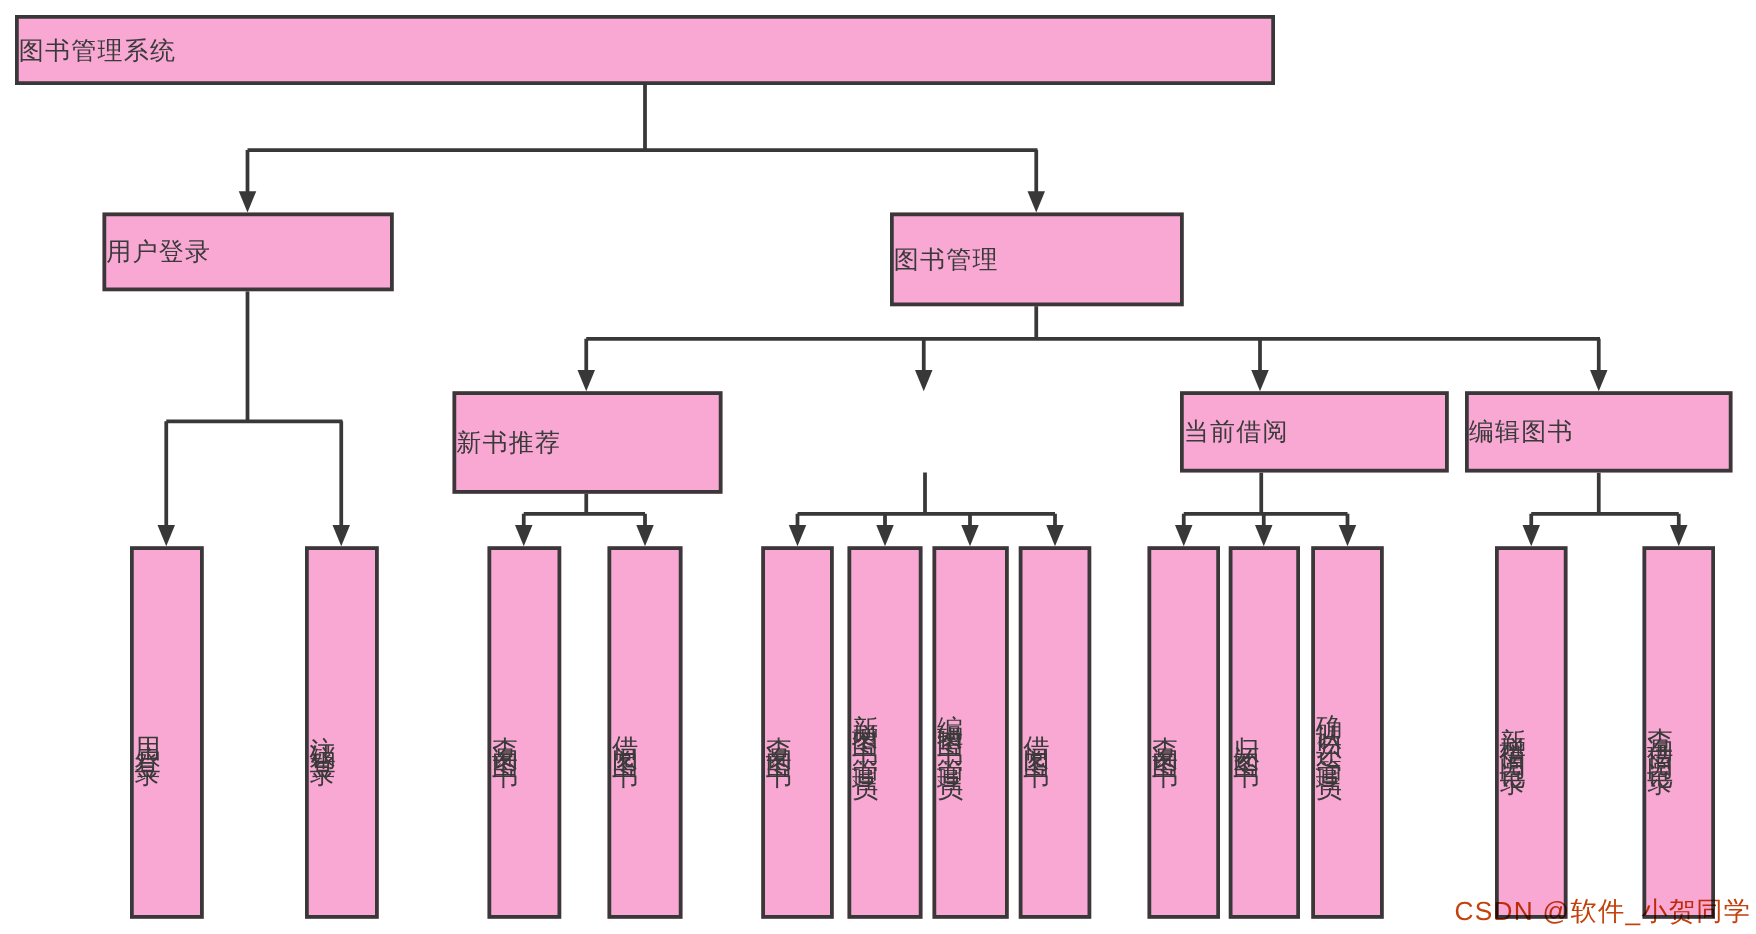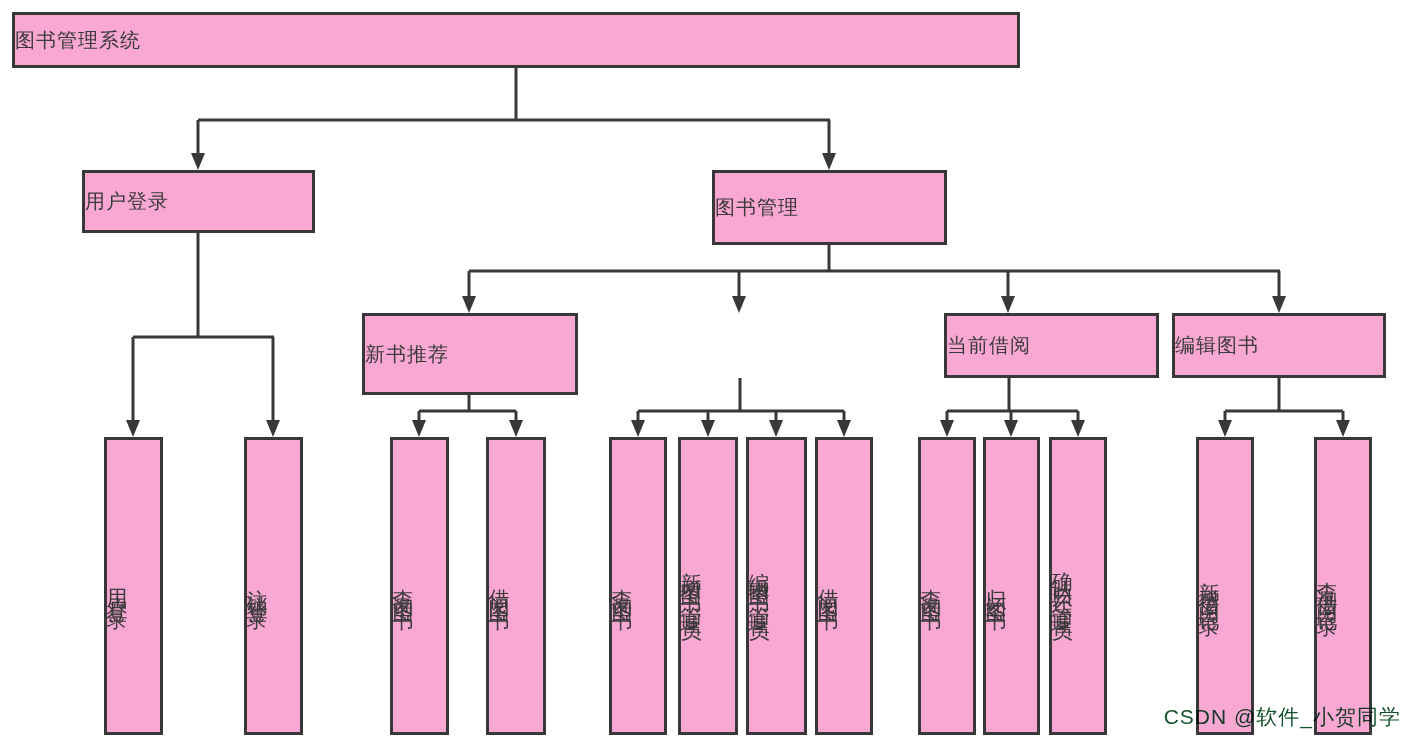--- a/index.html
+++ b/index.html
@@ -36,24 +36,24 @@
     writing-mode: vertical-rl;
     text-orientation: mixed;
     font-size: 21px;
     letter-spacing: 7px;
     line-height: 1;
     white-space: nowrap;
   }
   .watermark {
     position: absolute;
     right: 4px;
-    bottom: 16px;
+    bottom: 4px;
     font-size: 21px;
     letter-spacing: 1px;
-    color: #14532d;
+    color: #c2410c;
     mix-blend-mode: multiply;
     white-space: nowrap;
     z-index: 5;
   }
 </style>
 </head>
 <body>
 
 <div class="canvas">
 

